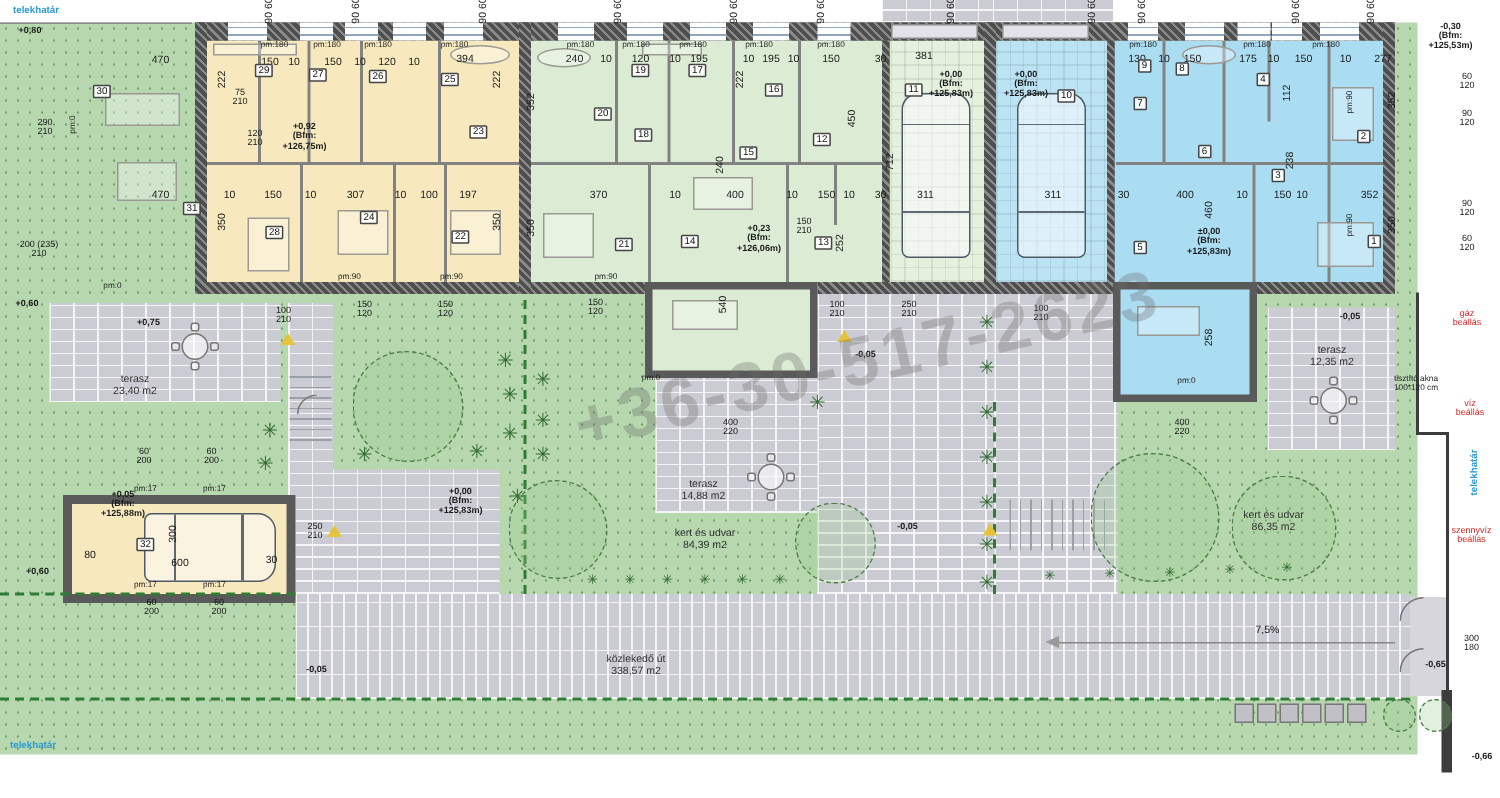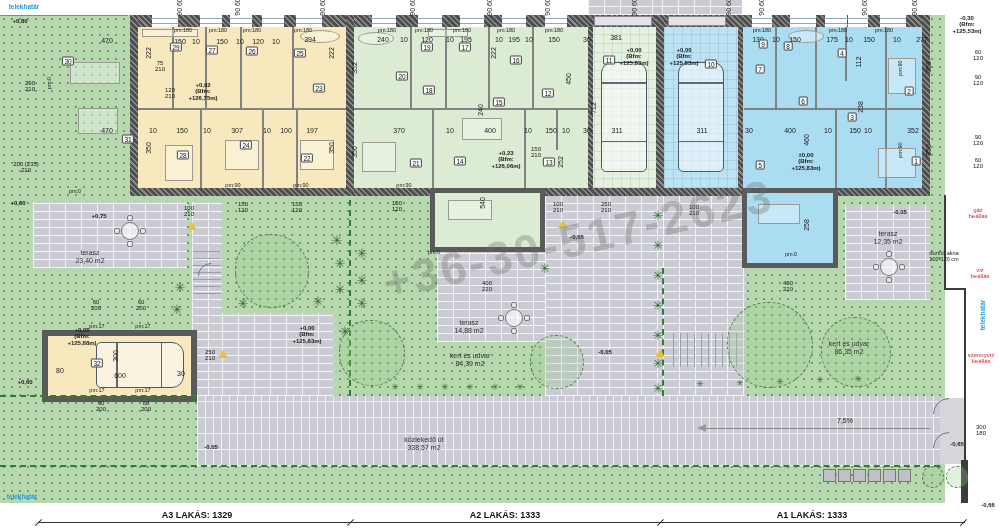--- a/index.html
+++ b/index.html
@@ -144,30 +144,20 @@
   <div class="abs darkline" style="left:944px;top:195px;width:2px;height:95px;"></div>
   <div class="abs darkline" style="left:944px;top:288px;width:22px;height:2px;"></div>
   <div class="abs darkline" style="left:964px;top:288px;width:2px;height:174px;"></div>
   <div class="abs darkline" style="left:961px;top:460px;width:7px;height:55px;"></div>
   <div class="arc" style="left:933px;top:398px;width:32px;height:32px;"></div>
   <div class="arc" style="left:933px;top:432px;width:32px;height:32px;"></div>
   <div class="arc" style="left:198px;top:263px;width:26px;height:26px;"></div>
 
   <div id="watermark">+36-30-517-2623</div>
 
-  <div id="bottomstrip">
-    <div class="dimline"></div>
-    <div class="tick" style="left:38px;"></div>
-    <div class="tick" style="left:350px;"></div>
-    <div class="tick" style="left:660px;"></div>
-    <div class="tick" style="left:963px;"></div>
-    <div class="seglabel" style="left:197px;">A3 LAKÁS: 1329</div>
-    <div class="seglabel" style="left:505px;">A2 LAKÁS: 1333</div>
-    <div class="seglabel" style="left:812px;">A1 LAKÁS: 1333</div>
-  </div>
 <div class="ann blue" style="left: 24px; top: 7px;">telekhatár</div>
     <div class="ann lvl" style="left: 20px; top: 21px;">+0,80</div>
     <div class="ann r" style="left: 180px; top: 7px;">90 60</div>
     <div class="ann r" style="left: 238px; top: 7px;">90 60</div>
     <div class="ann r" style="left: 323px; top: 7px;">90 60</div>
     <div class="ann r" style="left: 413px; top: 7px;">90 60</div>
     <div class="ann r" style="left: 490px; top: 7px;">90 60</div>
     <div class="ann r" style="left: 548px; top: 7px;">90 60</div>
     <div class="ann r" style="left: 635px; top: 7px;">90 60</div>
     <div class="ann r" style="left: 729px; top: 7px;">90 60</div>

